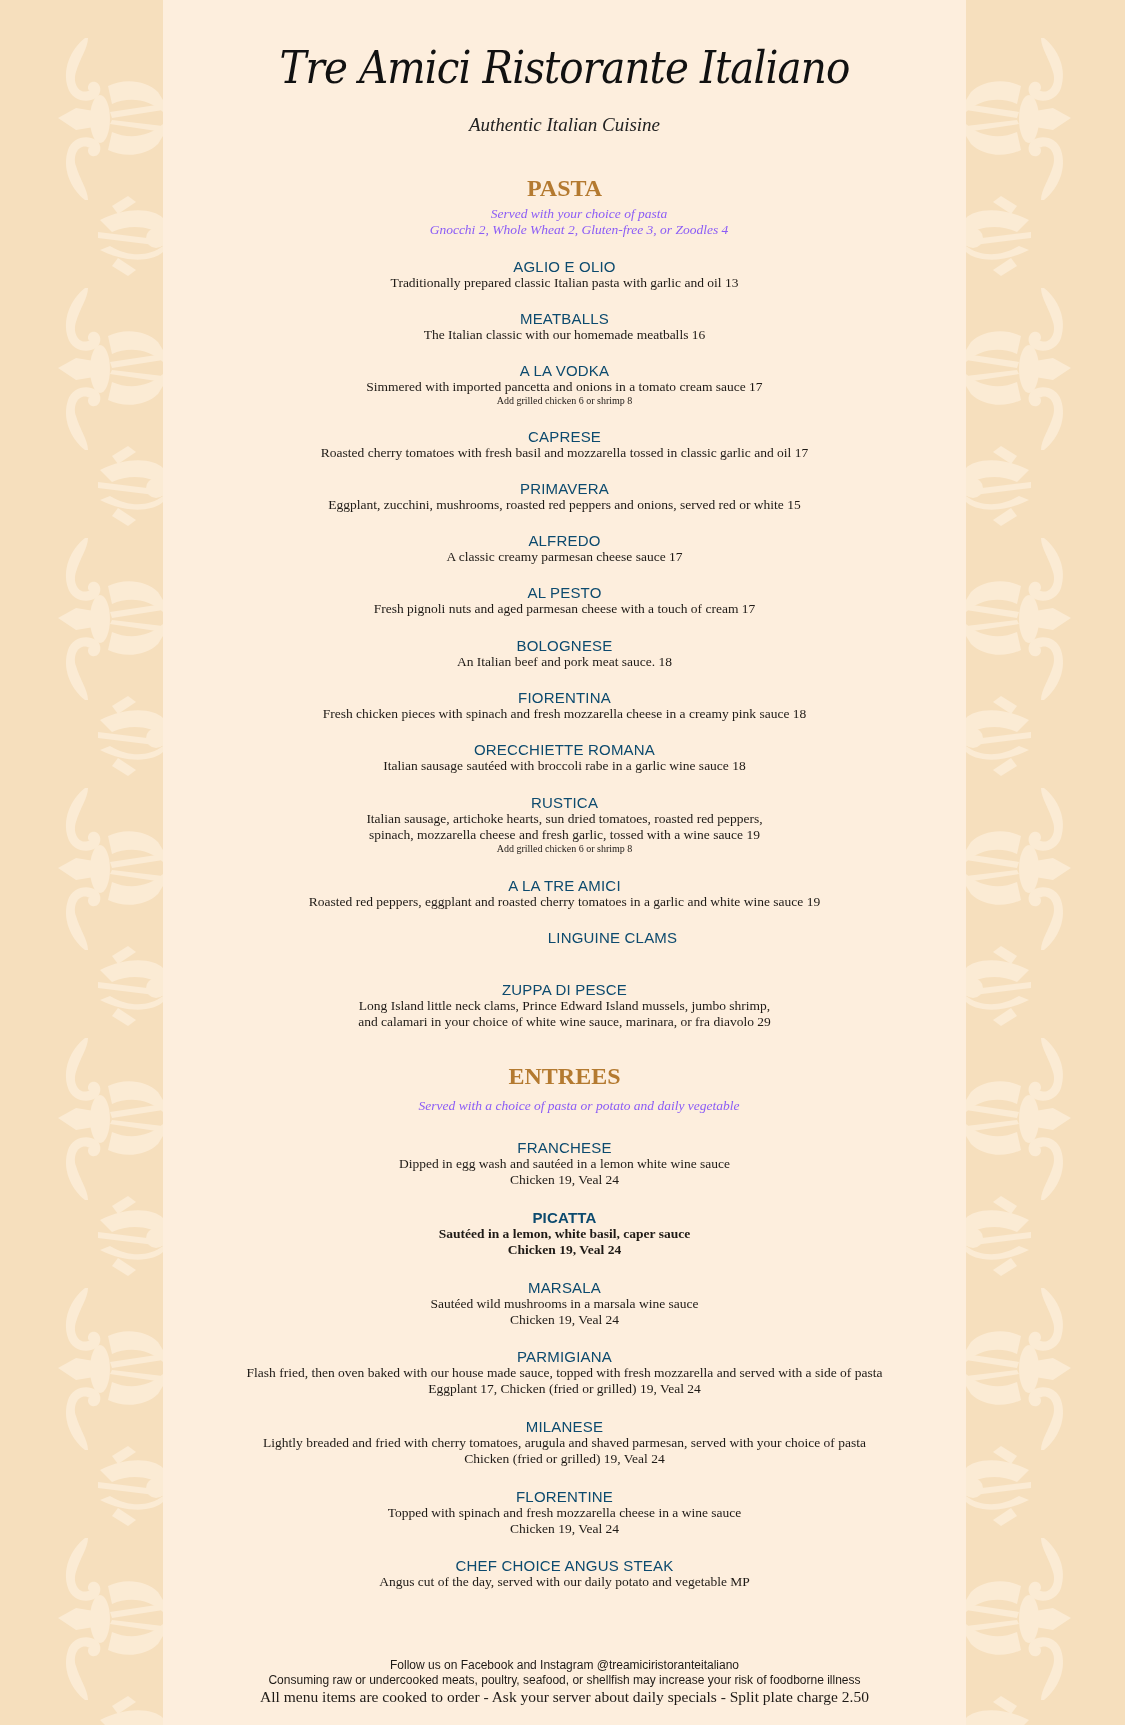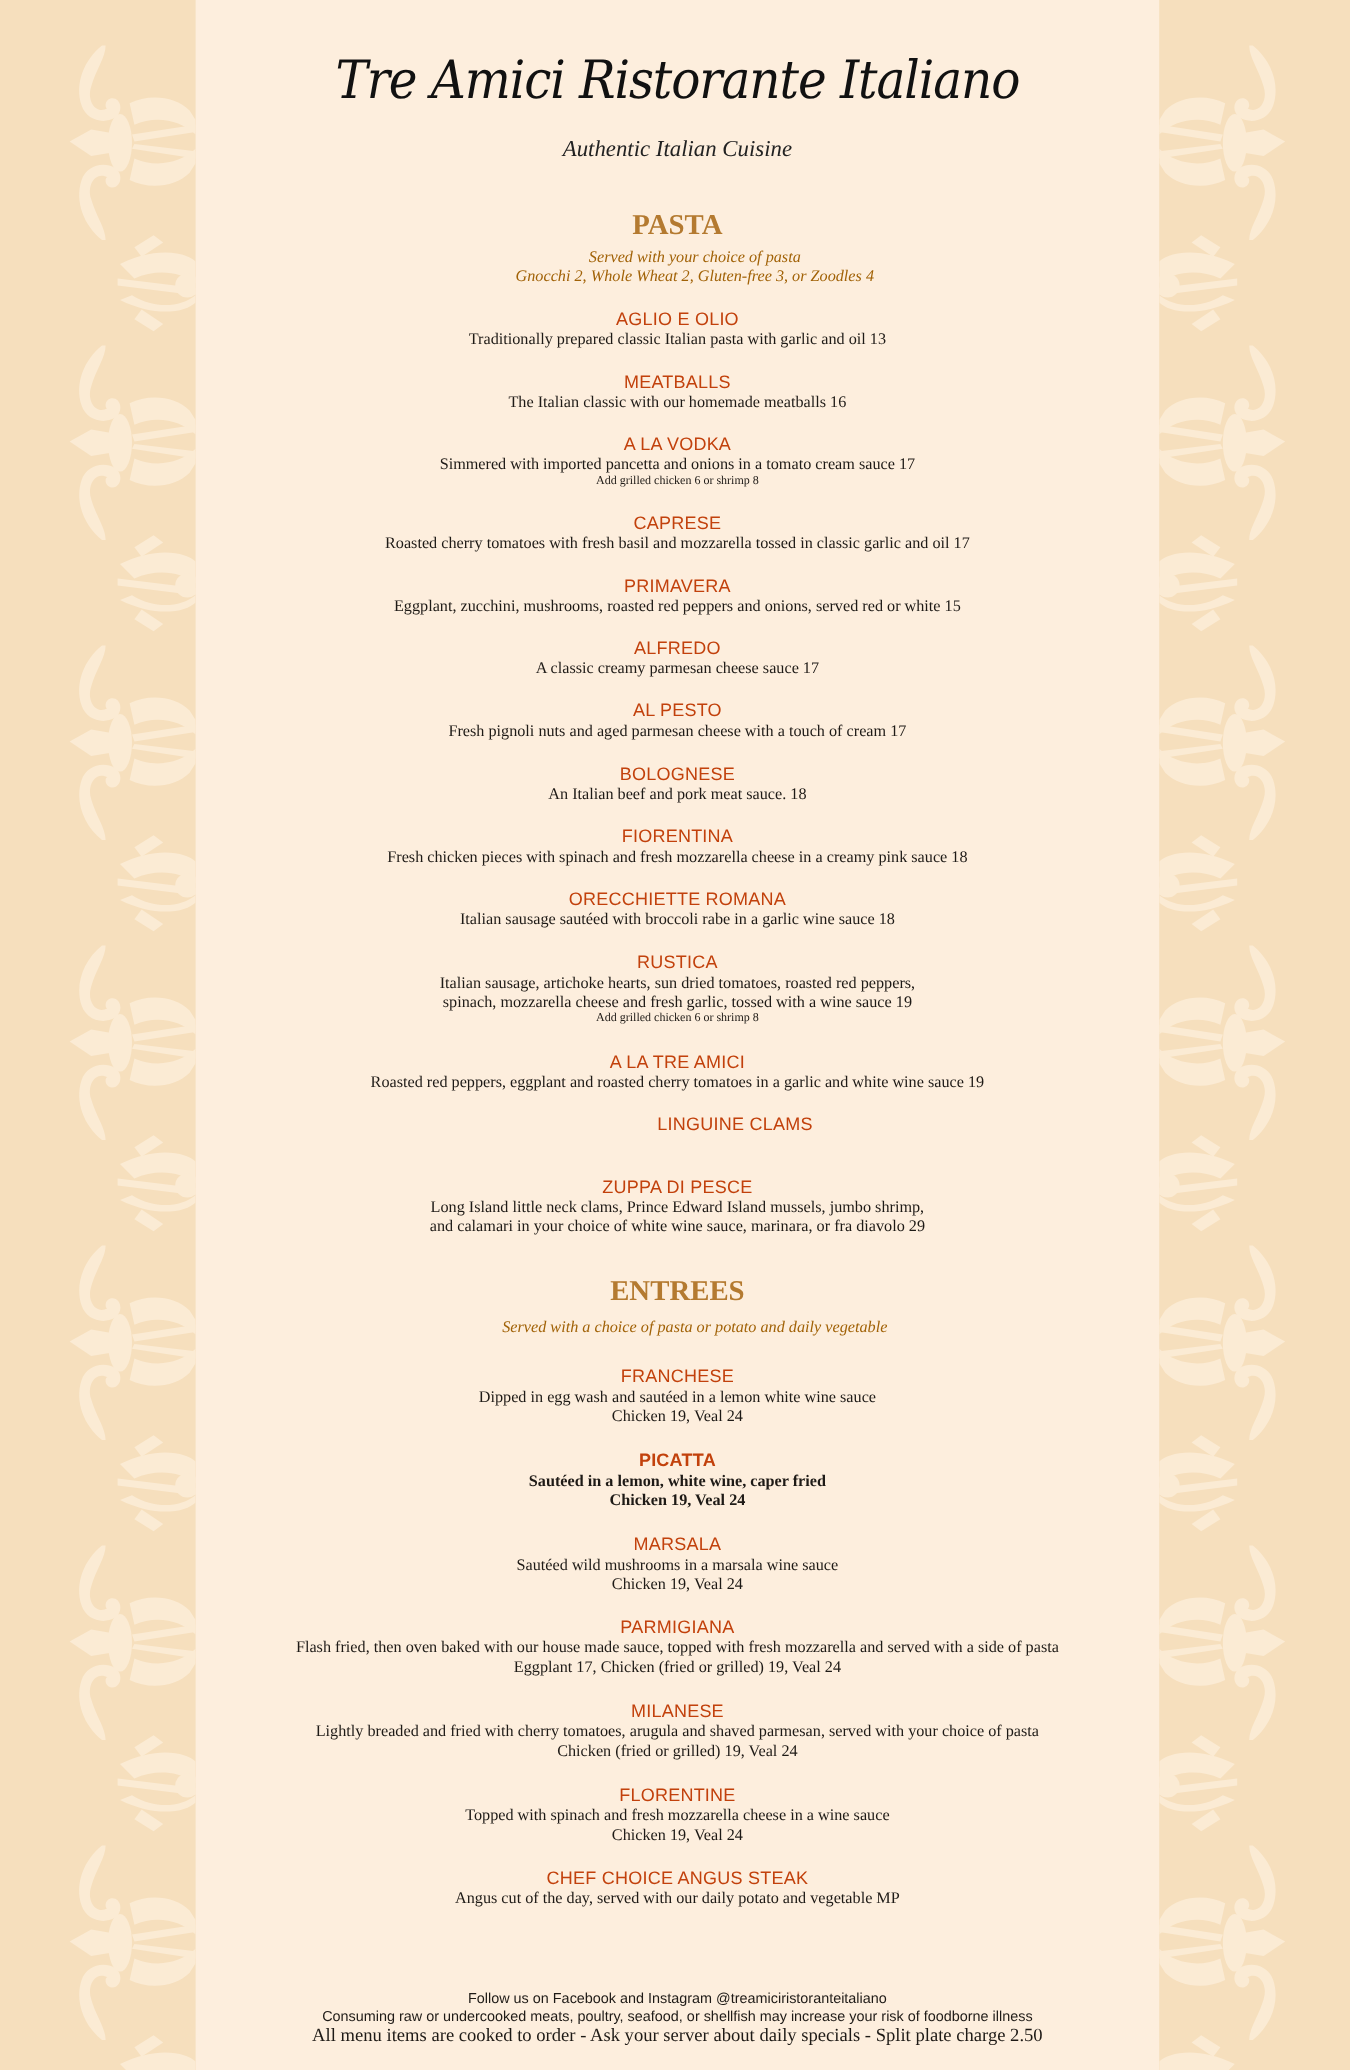--- a/index.html
+++ b/index.html
@@ -68,26 +68,26 @@
       color: #b47a30;
       font-size: 24px;
       line-height: 1;
       margin: 0;
     }
     .section-note {
       font-family: "Liberation Serif", serif;
       font-style: italic;
       font-size: 13.5px;
       line-height: 16px;
-      color: #a16207;
+      color: #8b5cf6;
       margin-left: 29px;
     }
     .item-name {
       font-family: "Liberation Sans", sans-serif;
-      color: #c2410c;
+      color: #0c4a6e;
       font-size: 15px;
       line-height: 17px;
       letter-spacing: 0.2px;
     }
     .item-desc {
       font-family: "Liberation Serif", serif;
       font-size: 13.5px;
       line-height: 16px;
       color: #1e1a16;
     }
@@ -259,21 +259,21 @@
   </div>
 
   <div class="block" style="top:1139px;">
     <div class="item-name">FRANCHESE</div>
     <div class="item-desc">Dipped in egg wash and sautéed in a lemon white wine sauce</div>
     <div class="item-desc">Chicken 19, Veal 24</div>
   </div>
 
   <div class="block" style="top:1209px;font-weight:bold;">
     <div class="item-name">PICATTA</div>
-    <div class="item-desc">Sautéed in a lemon, white wine, caper fried</div>
+    <div class="item-desc">Sautéed in a lemon, white basil, caper sauce</div>
     <div class="item-desc">Chicken 19, Veal 24</div>
   </div>
 
   <div class="block" style="top:1279px;">
     <div class="item-name">MARSALA</div>
     <div class="item-desc">Sautéed wild mushrooms in a marsala wine sauce</div>
     <div class="item-desc">Chicken 19, Veal 24</div>
   </div>
 
   <div class="block" style="top:1348px;">

